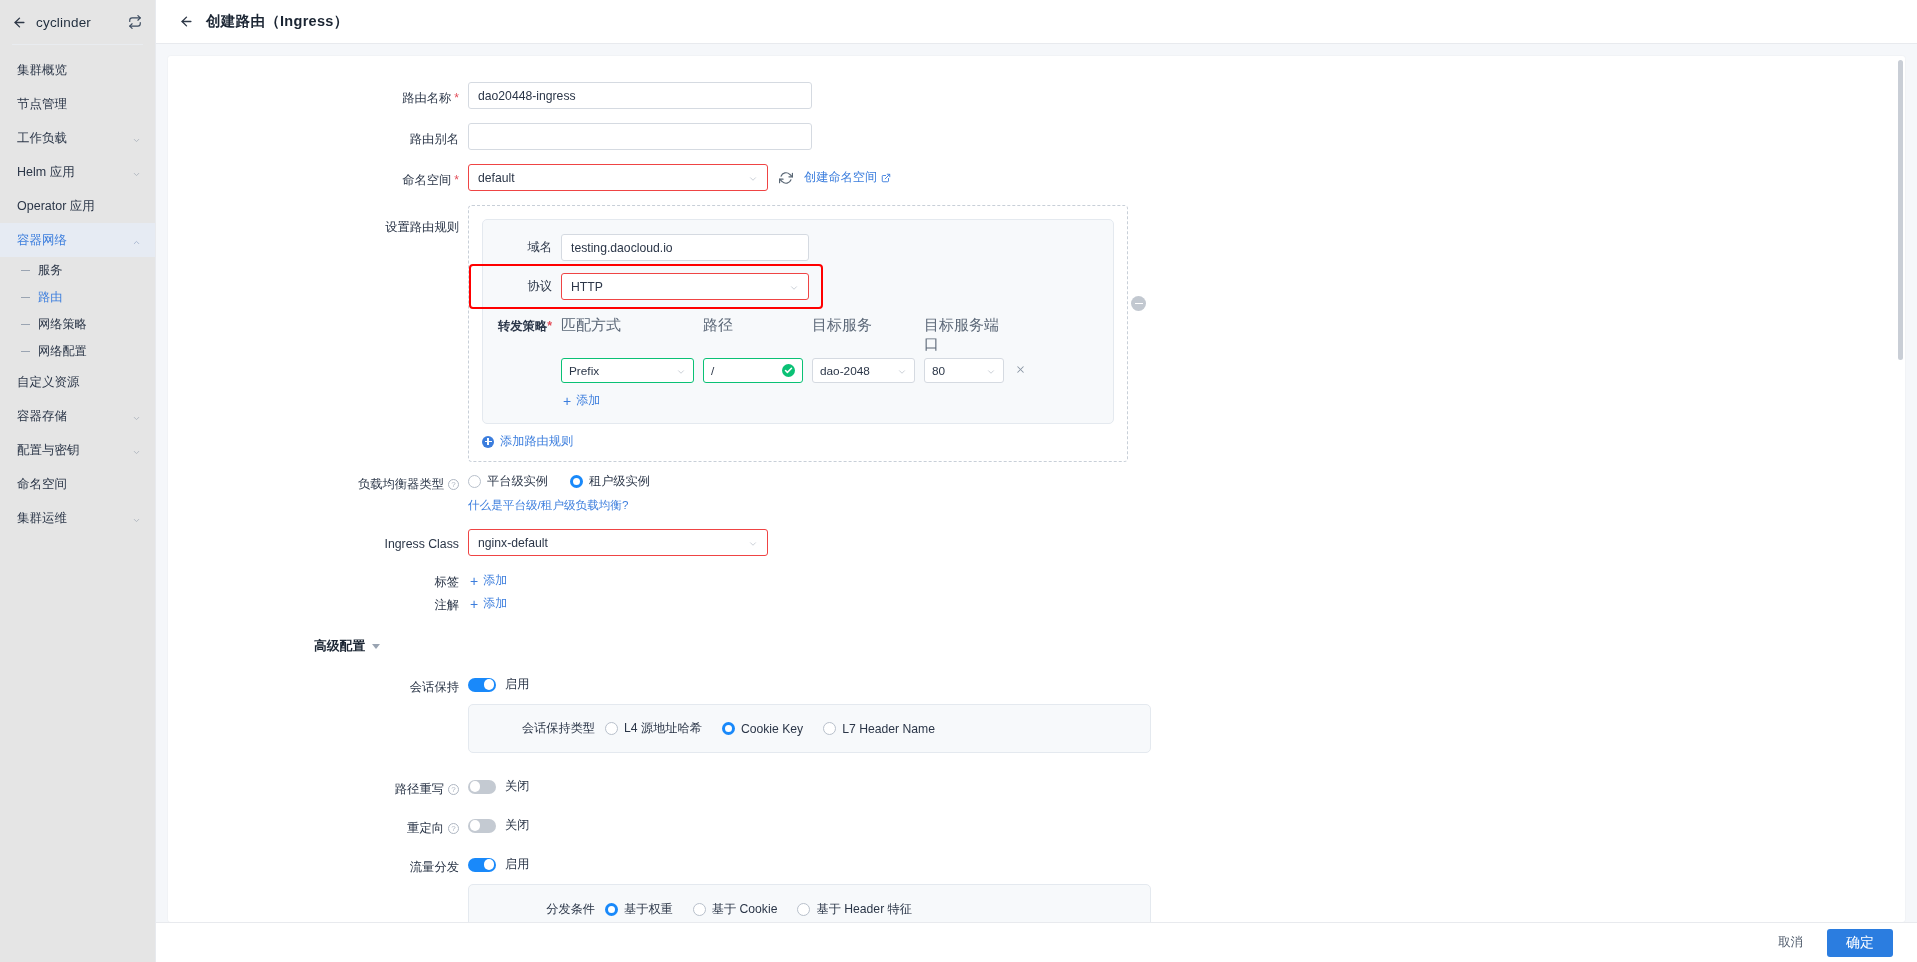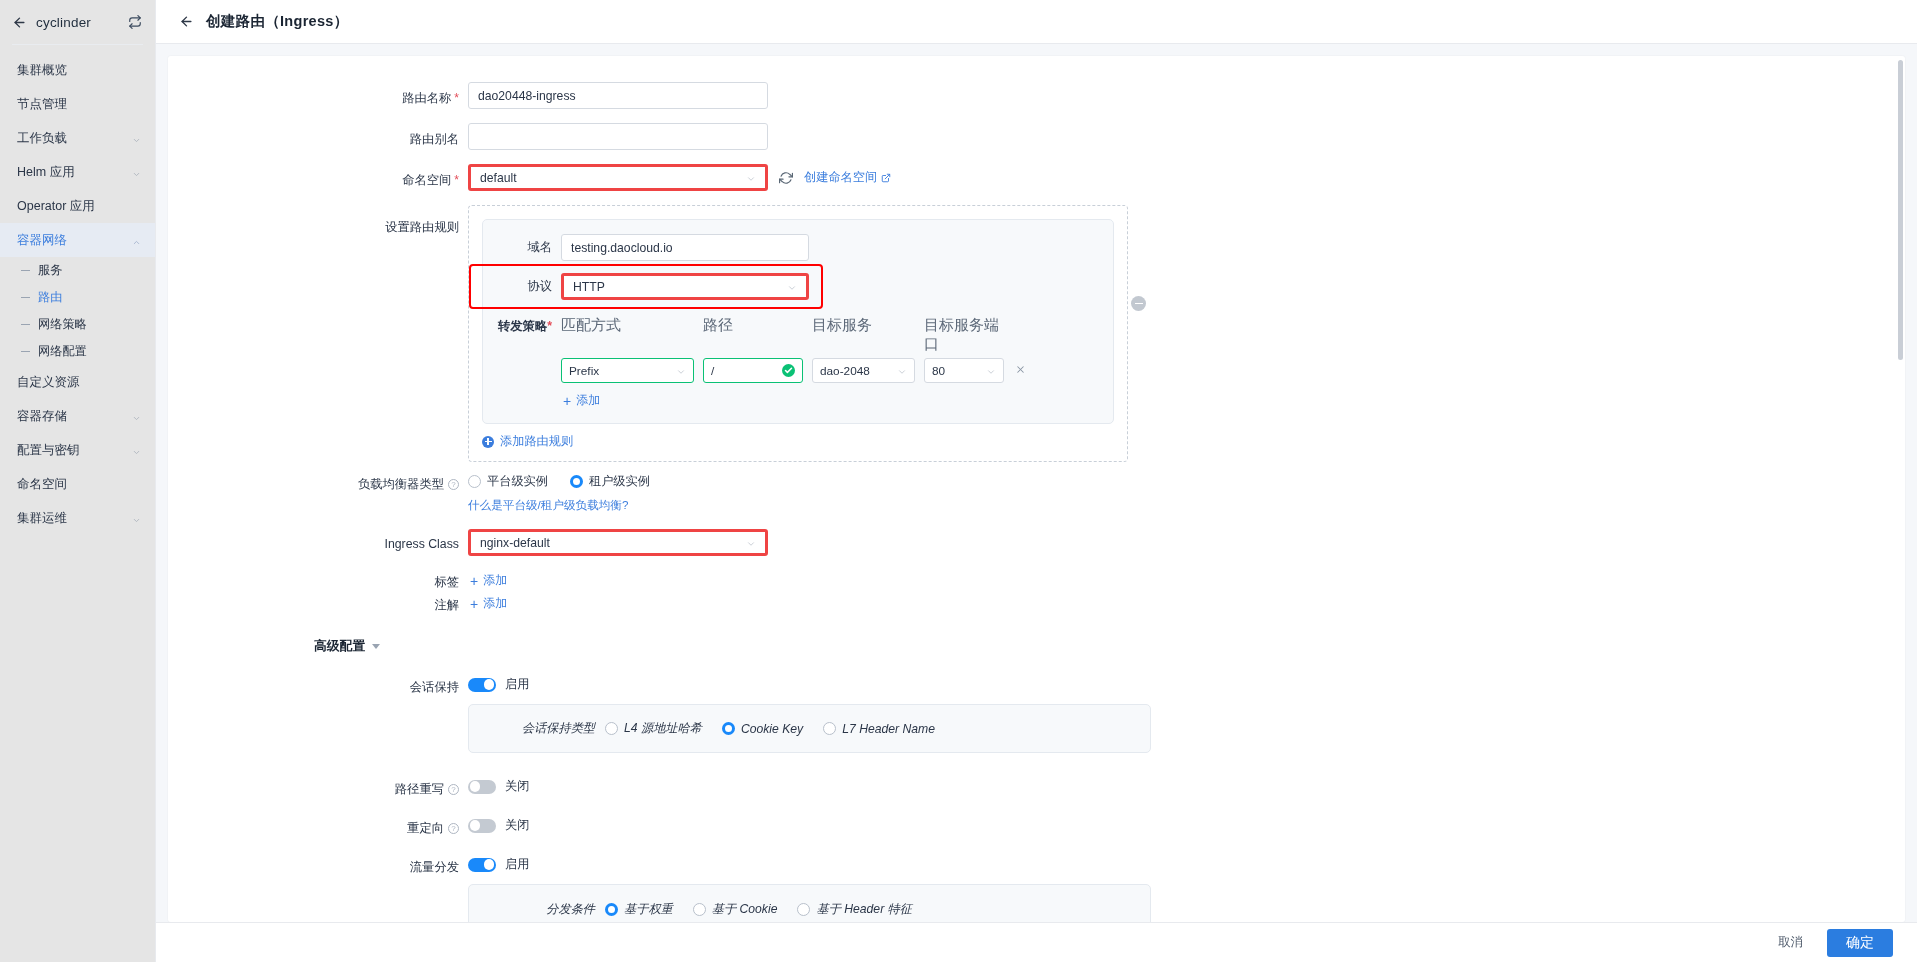--- a/index.html
+++ b/index.html
@@ -72,26 +72,26 @@
   }
   .lab .req { color: #e34d59; font-size: 12px; margin-left:3px;}
   .lab .q {
     display:inline-block; width:11px;height:11px;border-radius:50%;
     border:1px solid #aeb6c2; color:#aeb6c2; font-size:8px; line-height:9px;
     text-align:center; margin-left:4px; vertical-align: 1px;
   }
   .ctl { flex: 1; min-width: 0; }
 
   .inp {
-    width: 300px; height: 27px; border: 1px solid #d5dae1; border-radius: 3px;
+    width: 344px; height: 27px; border: 1px solid #d5dae1; border-radius: 3px;
     background: #fff; font-size: 12.2px; color: #2b3648;
     padding: 0 9px; display: flex; align-items: center;
   }
   .sel {
-    width: 300px; height: 27px; border: 3px solid #ef4444; border-radius: 3px;
+    width: 300px; height: 27px; border: 1px solid #ef4444; border-radius: 3px;
     background: #fff; font-size: 12.2px; color: #2b3648;
     padding: 0 9px; display: flex; align-items: center; justify-content: space-between;
     cursor: pointer;
   }
   .sel .cv { flex:1; overflow:hidden; text-overflow:ellipsis; white-space:nowrap;}
   .caret { width: 10px; height: 10px; opacity: .5; flex:0 0 10px;}
 
   .inline { display: flex; align-items: center; gap: 11px; }
   .refresh-ic { width: 14px; height: 14px; color: #4a5costs; color:#54606f; cursor:pointer; display:flex;align-items:center;justify-content:center;}
   .link { color: #3b7ddd; font-size: 12.2px; cursor: pointer; display: inline-flex; align-items: center; gap: 4px;}
@@ -175,21 +175,21 @@
   .toggle { width: 28px; height: 14px; border-radius: 7px; background: #c4cad2; position: relative; cursor: pointer; flex:0 0 28px;}
   .toggle.on { background: #1989fa; }
   .toggle i { position: absolute; top: 1.6px; left: 1.6px; width: 10.8px; height: 10.8px; border-radius: 50%; background: #fff; display:block;}
   .toggle.on i { left: 15.6px; }
   .tgwrap { display: flex; align-items: center; gap: 9px; padding-top: 5px; font-size: 12.2px; color: #2b3648;}
 
   .subpanel {
     background: #f7f9fb; border: 1px solid #e4e9ef; border-radius: 5px;
     width: 683px; margin-top: 11px; padding: 15px 0;
   }
-  .sp-row { display: flex; align-items: center; font-style: italic; }
+  .sp-row { display: flex; align-items: center; }
   .sp-lab { width: 136px; flex:0 0 136px; text-align: right; padding-right: 10px; font-size: 12.2px; color: #2b3648;}
 
   
   .footer {
     height: 40px; flex: 0 0 40px; background: #fff; border-top: 1px solid #e8eaee;
     display: flex; align-items: center; justify-content: flex-end; gap: 14px; padding: 0 24px;
   }
   .btn-ghost { font-size: 12.4px; color: #4b5768; cursor: pointer; padding: 5px 10px;}
   .btn-primary {
     background: #2b7de0; color: #fff; font-size: 14px; border-radius: 3px;

